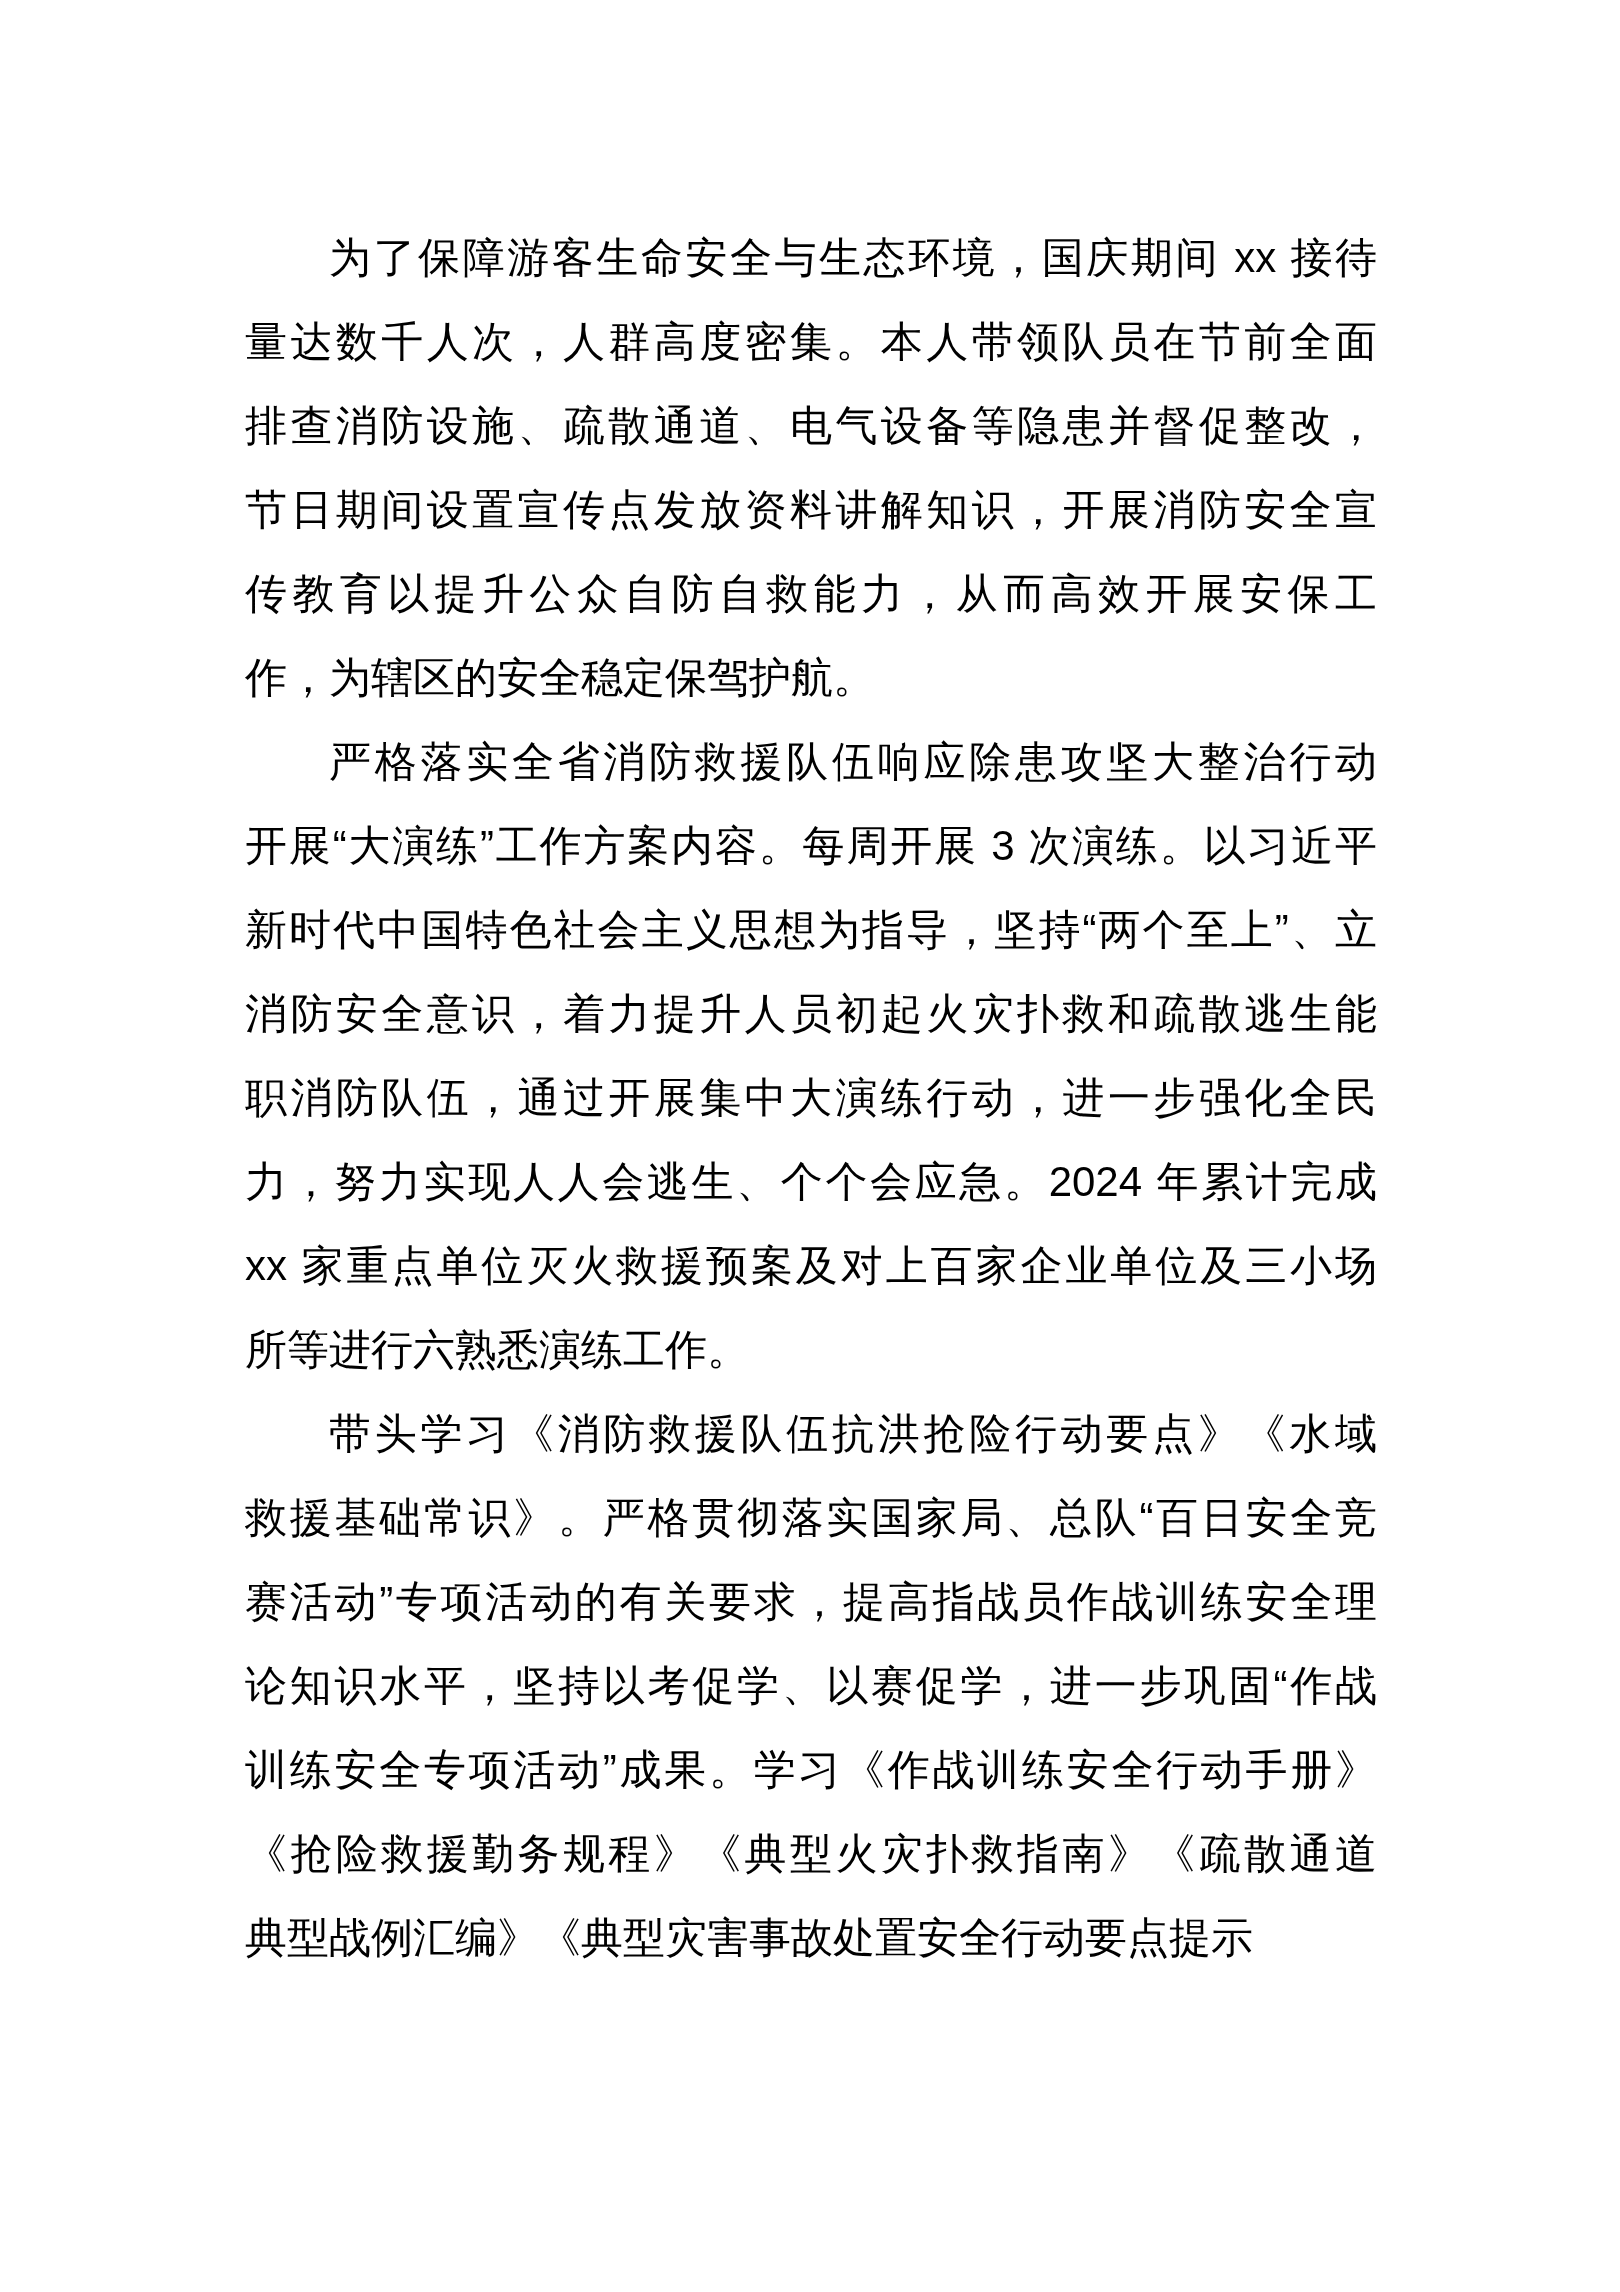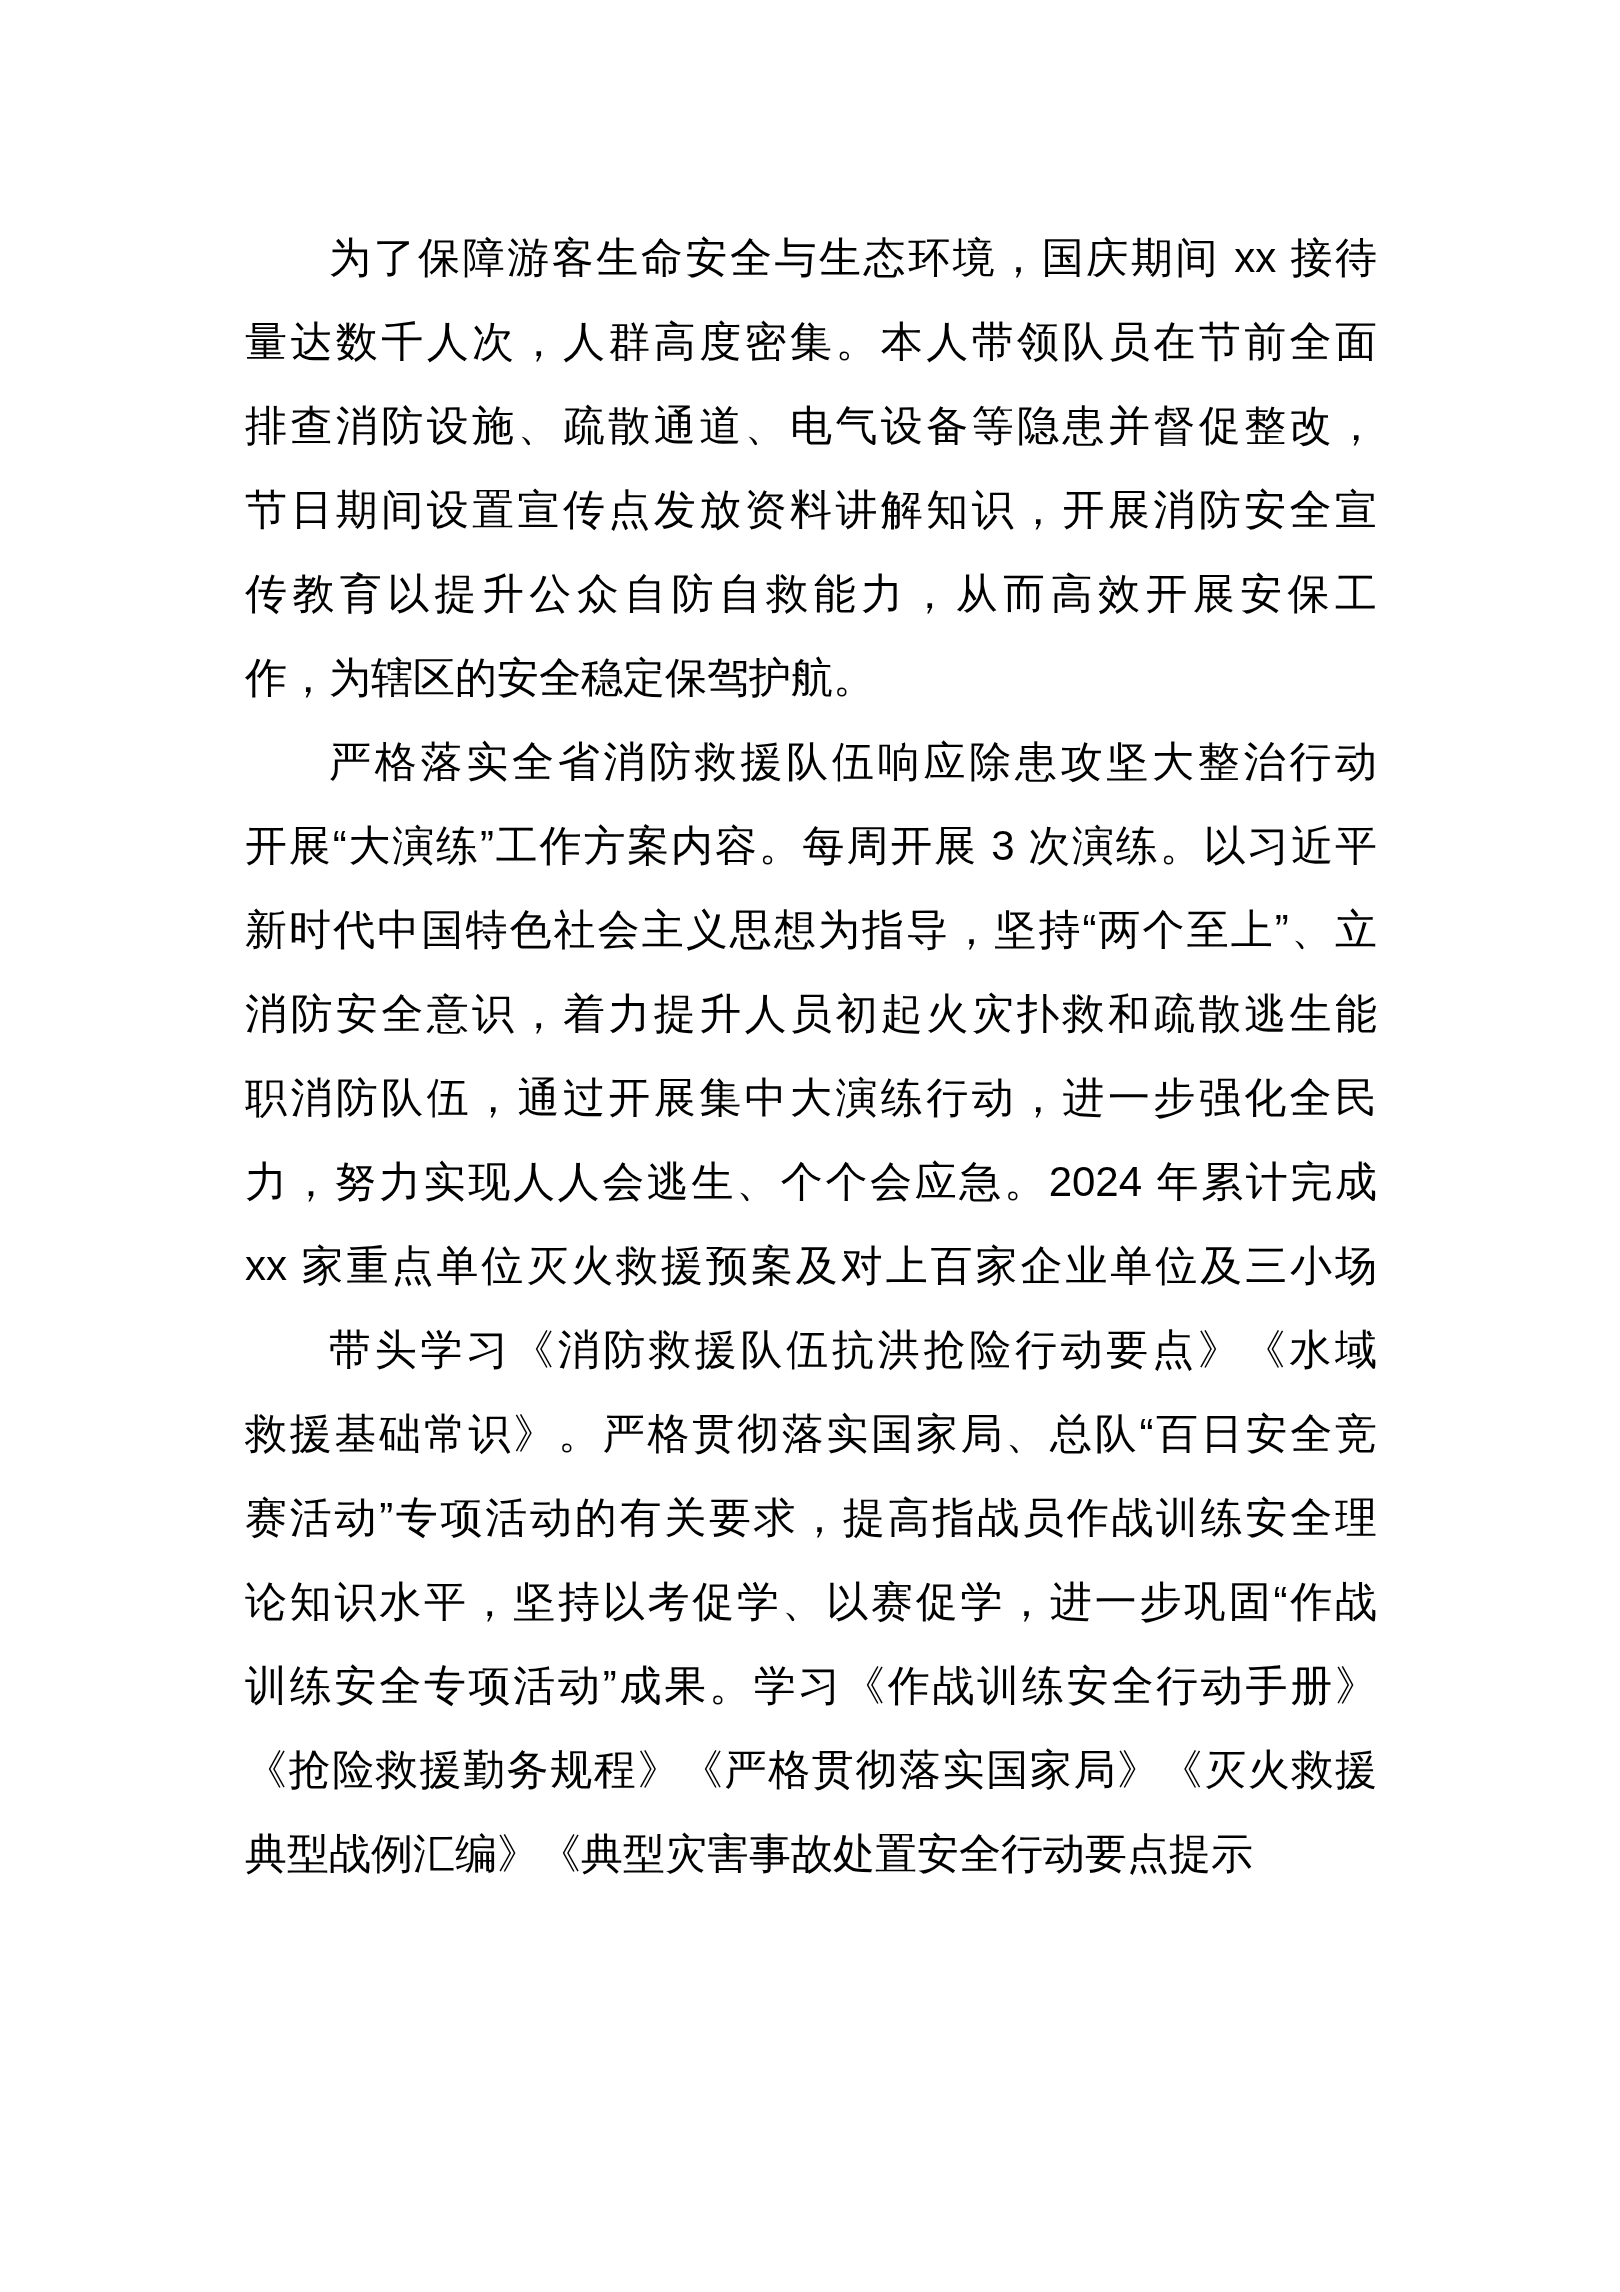--- a/index.html
+++ b/index.html
@@ -60,25 +60,26 @@
         <div class="line last">作，为辖区的安全稳定保驾护航。</div>
       </div>
       <div class="paragraph">
         <div class="line first">严格落实全省消防救援队伍响应除患攻坚大整治行动</div>
         <div class="line">开展“大演练”工作方案内容。每周开展 3 次演练。以习近平</div>
         <div class="line">新时代中国特色社会主义思想为指导，坚持“两个至上”、立</div>
         <div class="line">消防安全意识，着力提升人员初起火灾扑救和疏散逃生能</div>
         <div class="line">职消防队伍，通过开展集中大演练行动，进一步强化全民</div>
         <div class="line">力，努力实现人人会逃生、个个会应急。2024 年累计完成</div>
         <div class="line">xx 家重点单位灭火救援预案及对上百家企业单位及三小场</div>
+        <div class="line last">所等进行六熟悉演练工作。</div>
       </div>
       <div class="paragraph">
         <div class="line first">带头学习《消防救援队伍抗洪抢险行动要点》《水域</div>
         <div class="line">救援基础常识》。严格贯彻落实国家局、总队“百日安全竞</div>
         <div class="line">赛活动”专项活动的有关要求，提高指战员作战训练安全理</div>
         <div class="line">论知识水平，坚持以考促学、以赛促学，进一步巩固“作战</div>
         <div class="line">训练安全专项活动”成果。学习《作战训练安全行动手册》</div>
-        <div class="line">《抢险救援勤务规程》《严格贯彻落实国家局》《灭火救援</div>
+        <div class="line">《抢险救援勤务规程》《典型火灾扑救指南》《疏散通道</div>
         <div class="line last">典型战例汇编》《典型灾害事故处置安全行动要点提示</div>
       </div>
     </div>
 </div>
 
 
 </body></html>

